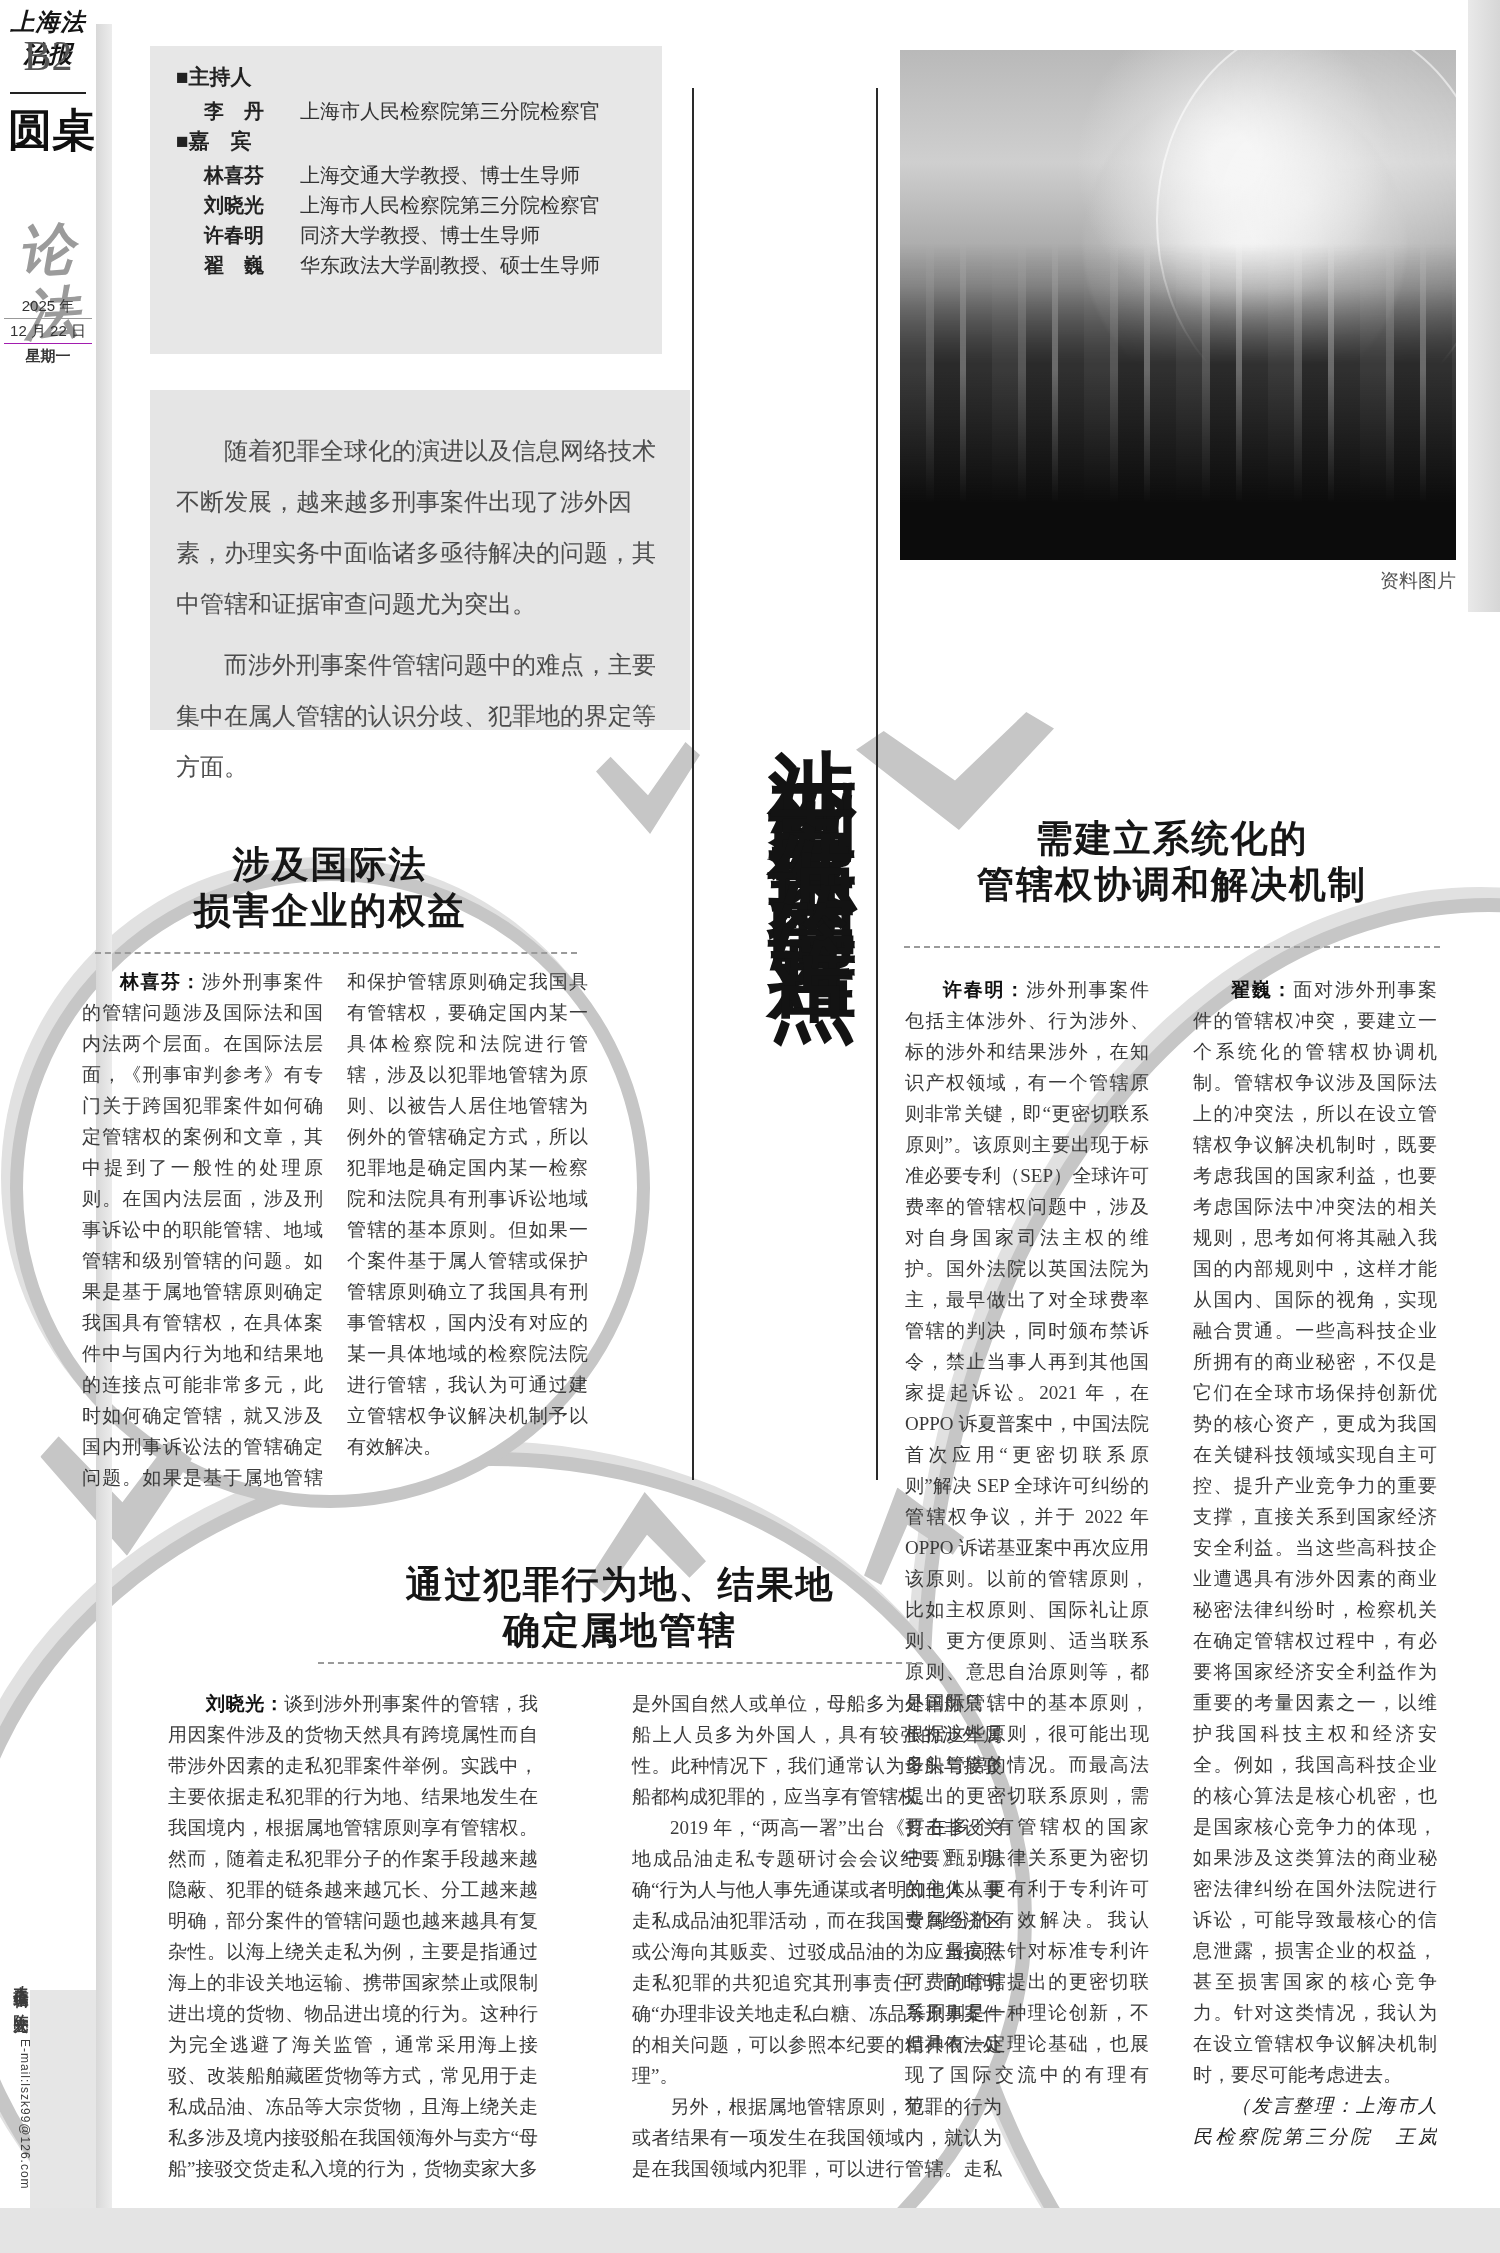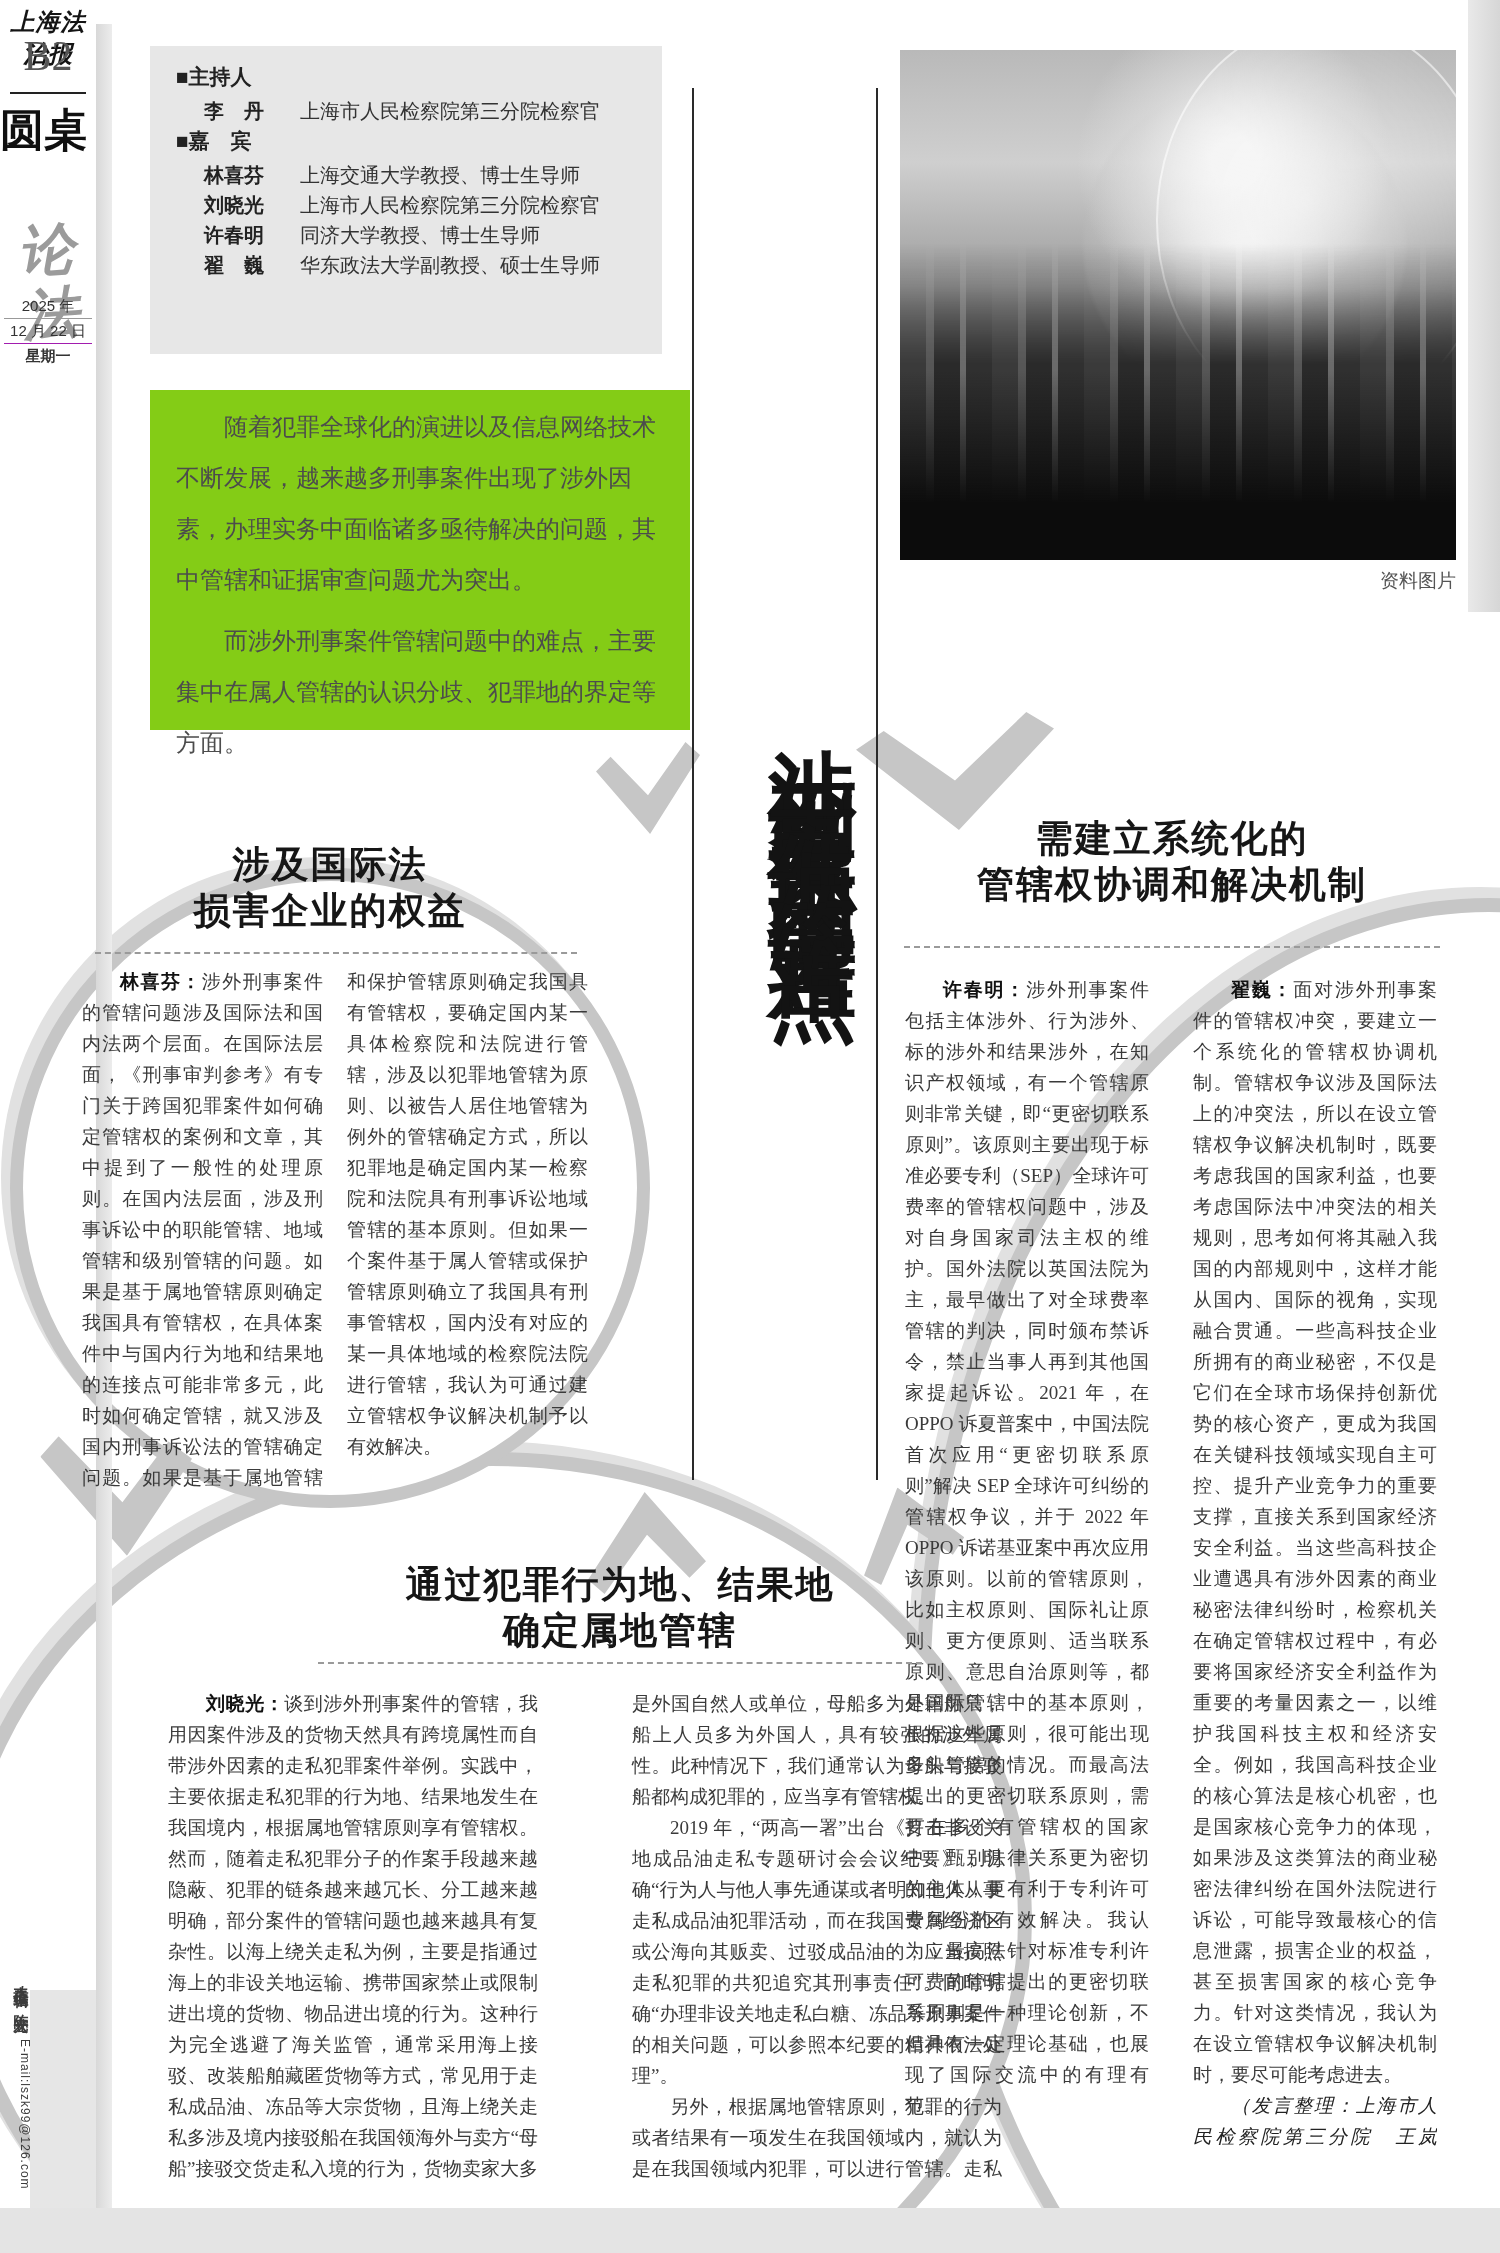--- a/index.html
+++ b/index.html
@@ -6,21 +6,21 @@
   .page{position:relative;width:1500px;height:2253px;background:#ffffff;overflow:hidden;
         font-family:"Liberation Serif","DejaVu Serif",serif;color:#2e2e2e;}
 
   
   .sidebar{position:absolute;left:0;top:0;width:96px;height:2253px;}
   .masthead{position:absolute;left:0;top:6px;width:96px;text-align:center;
             font-weight:bold;font-style:italic;font-size:24px;letter-spacing:1px;color:#141414;}
   .pageno{position:absolute;left:0;top:32px;width:96px;text-align:center;
           font-size:42px;color:#555;font-family:"Liberation Serif",serif;}
   .pageno-rule{position:absolute;left:10px;top:92px;width:76px;border-top:2px solid #222;}
-  .col-name{position:absolute;left:0;top:104px;width:96px;text-align:left;
+  .col-name{position:absolute;left:0;top:104px;width:96px;text-align:right;
             font-size:44px;line-height:52px;font-weight:bold;color:#101010;
             font-family:"Liberation Sans","DejaVu Sans",sans-serif;}
   .col-name span{display:block;}
   .col-script{position:absolute;left:0;top:218px;width:96px;text-align:center;
               font-size:56px;line-height:64px;font-weight:bold;font-style:italic;color:#9b9b9b;}
   .col-script span{display:block;transform:rotate(-4deg);}
   .datebox{position:absolute;left:4px;top:294px;width:88px;text-align:center;
            font-size:15px;line-height:24px;color:#333;
            font-family:"Liberation Sans","DejaVu Sans",sans-serif;}
   .datebox .d2{border-top:1px solid #999;border-bottom:1px solid #a21caf;}
@@ -50,22 +50,22 @@
 
   
   .panel{position:absolute;left:150px;top:46px;width:512px;height:308px;background:#e7e7e7;
          padding:16px 0 0 26px;box-sizing:border-box;}
   .panel-label{font-family:Liberation Mono, monospace;font-weight:bold;
                font-size:21px;color:#222;line-height:34px;}
   .panel-row{display:flex;line-height:30px;font-size:20px;}
   .panel-row .nm{width:96px;margin-left:28px;flex:none;font-weight:bold;color:#222;
                  font-family:"Liberation Sans","DejaVu Sans",sans-serif;}
   .panel-row .rl{width:308px;color:#333;}
-  .intro{position:absolute;left:150px;top:390px;width:540px;height:340px;background:#84cc16;
-         padding:12px 24px 0 26px;box-sizing:border-box;}
+  .intro{position:absolute;left:150px;top:390px;width:540px;height:340px;background:#e5e5e5;
+         padding:36px 24px 0 26px;box-sizing:border-box;}
   .intro p{margin:0 0 10px 0;text-indent:2em;font-size:24px;line-height:51px;color:#4c4c4c;}
 
   
   .hl-rule{position:absolute;top:88px;width:0;height:1392px;border-left:2px solid #2a2a2a;}
   .hl-rule.l{left:692px;} .hl-rule.r{left:876px;}
   .headline{position:absolute;left:702px;top:96px;height:1384px;width:170px;
             writing-mode:vertical-rl;text-orientation:upright;
             font-size:88px;letter-spacing:17px;font-weight:900;color:#131313;
             font-family:"Liberation Serif","DejaVu Serif",serif;text-align:center;}
 

